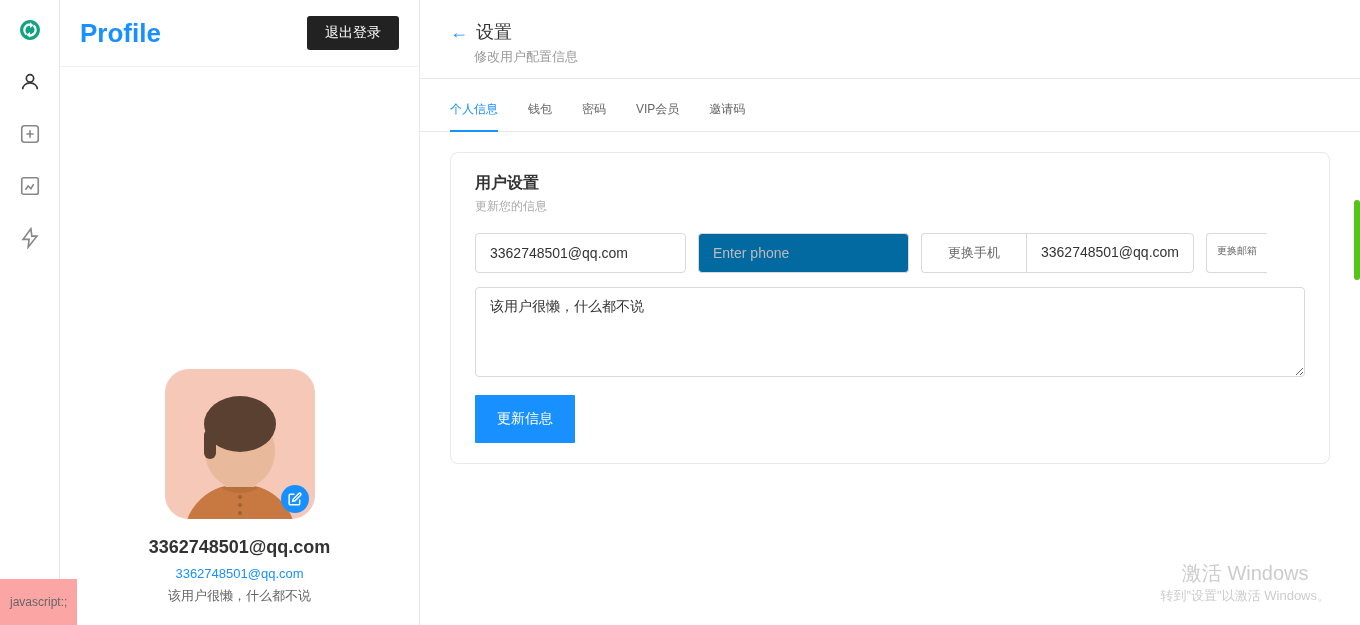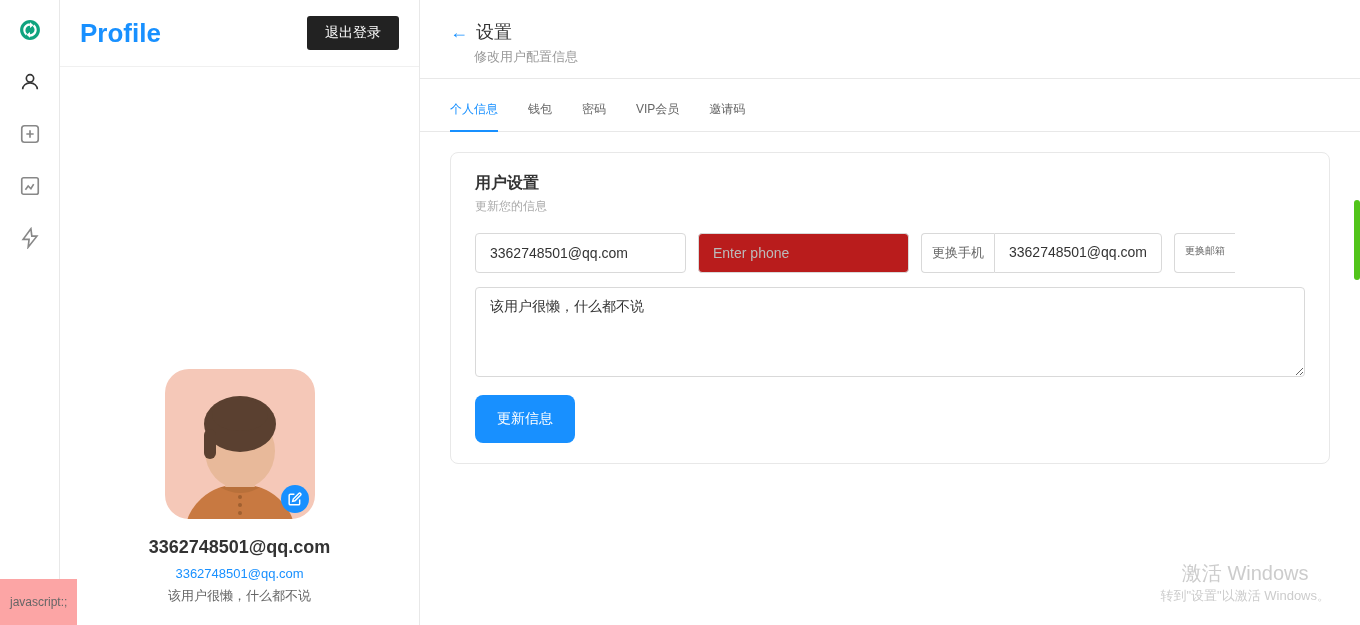--- a/index.html
+++ b/index.html
@@ -197,34 +197,34 @@
       border-radius: 4px;
       padding: 10px 14px;
       font-size: 14px;
       color: #333;
       font-family: 'Microsoft YaHei', Arial, sans-serif;
       outline: none;
       background: #fff;
     }
     .form-input::placeholder { color: #bbb; }
     .form-input.phone-placeholder {
-      background: #b91c1c;
+      background: #0369a1;
       color: #bbb;
     }
     .phone-group {
       display: flex;
       flex: 1;
       gap: 0;
     }
     .phone-label-btn {
       background: #fff;
       border: 1px solid #d9d9d9;
       border-right: none;
       border-radius: 4px 0 0 4px;
-      padding: 10px 10px;
+      padding: 10px 26px;
       font-size: 13px;
       color: #666;
       white-space: nowrap;
       cursor: pointer;
     }
     .phone-value {
       flex: 1;
       border: 1px solid #d9d9d9;
       border-radius: 0 4px 4px 0;
       padding: 10px 14px;
@@ -258,21 +258,21 @@
       font-family: 'Microsoft YaHei', Arial, sans-serif;
       outline: none;
       resize: vertical;
       min-height: 90px;
       margin-bottom: 14px;
     }
     .update-btn {
       background: #1890ff;
       color: #fff;
       border: none;
-      border-radius: 8px;
+      border-radius: 1px;
       padding: 15px 22px;
       font-size: 14px;
       cursor: pointer;
       font-family: 'Microsoft YaHei', Arial, sans-serif;
     }
 
     
     .win-watermark {
       position: fixed;
       bottom: 20px;

